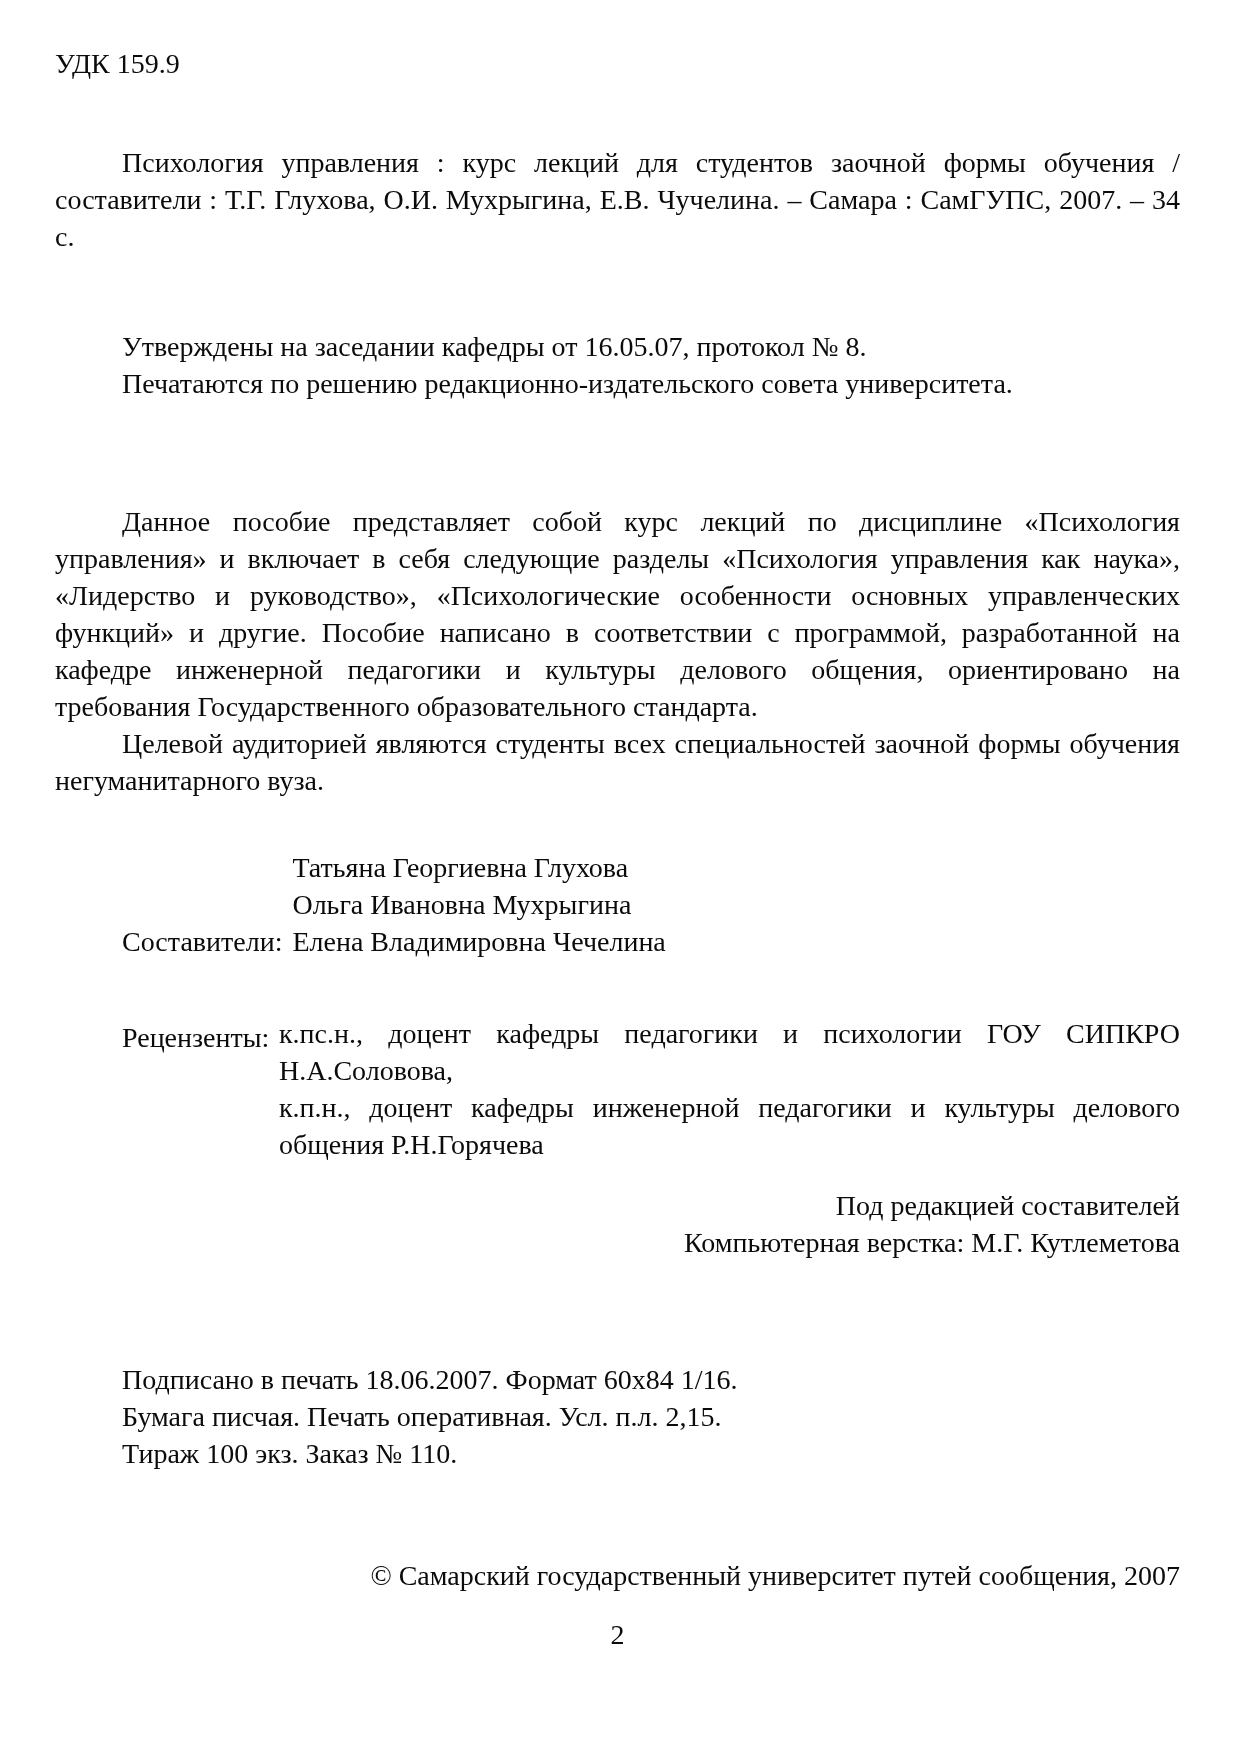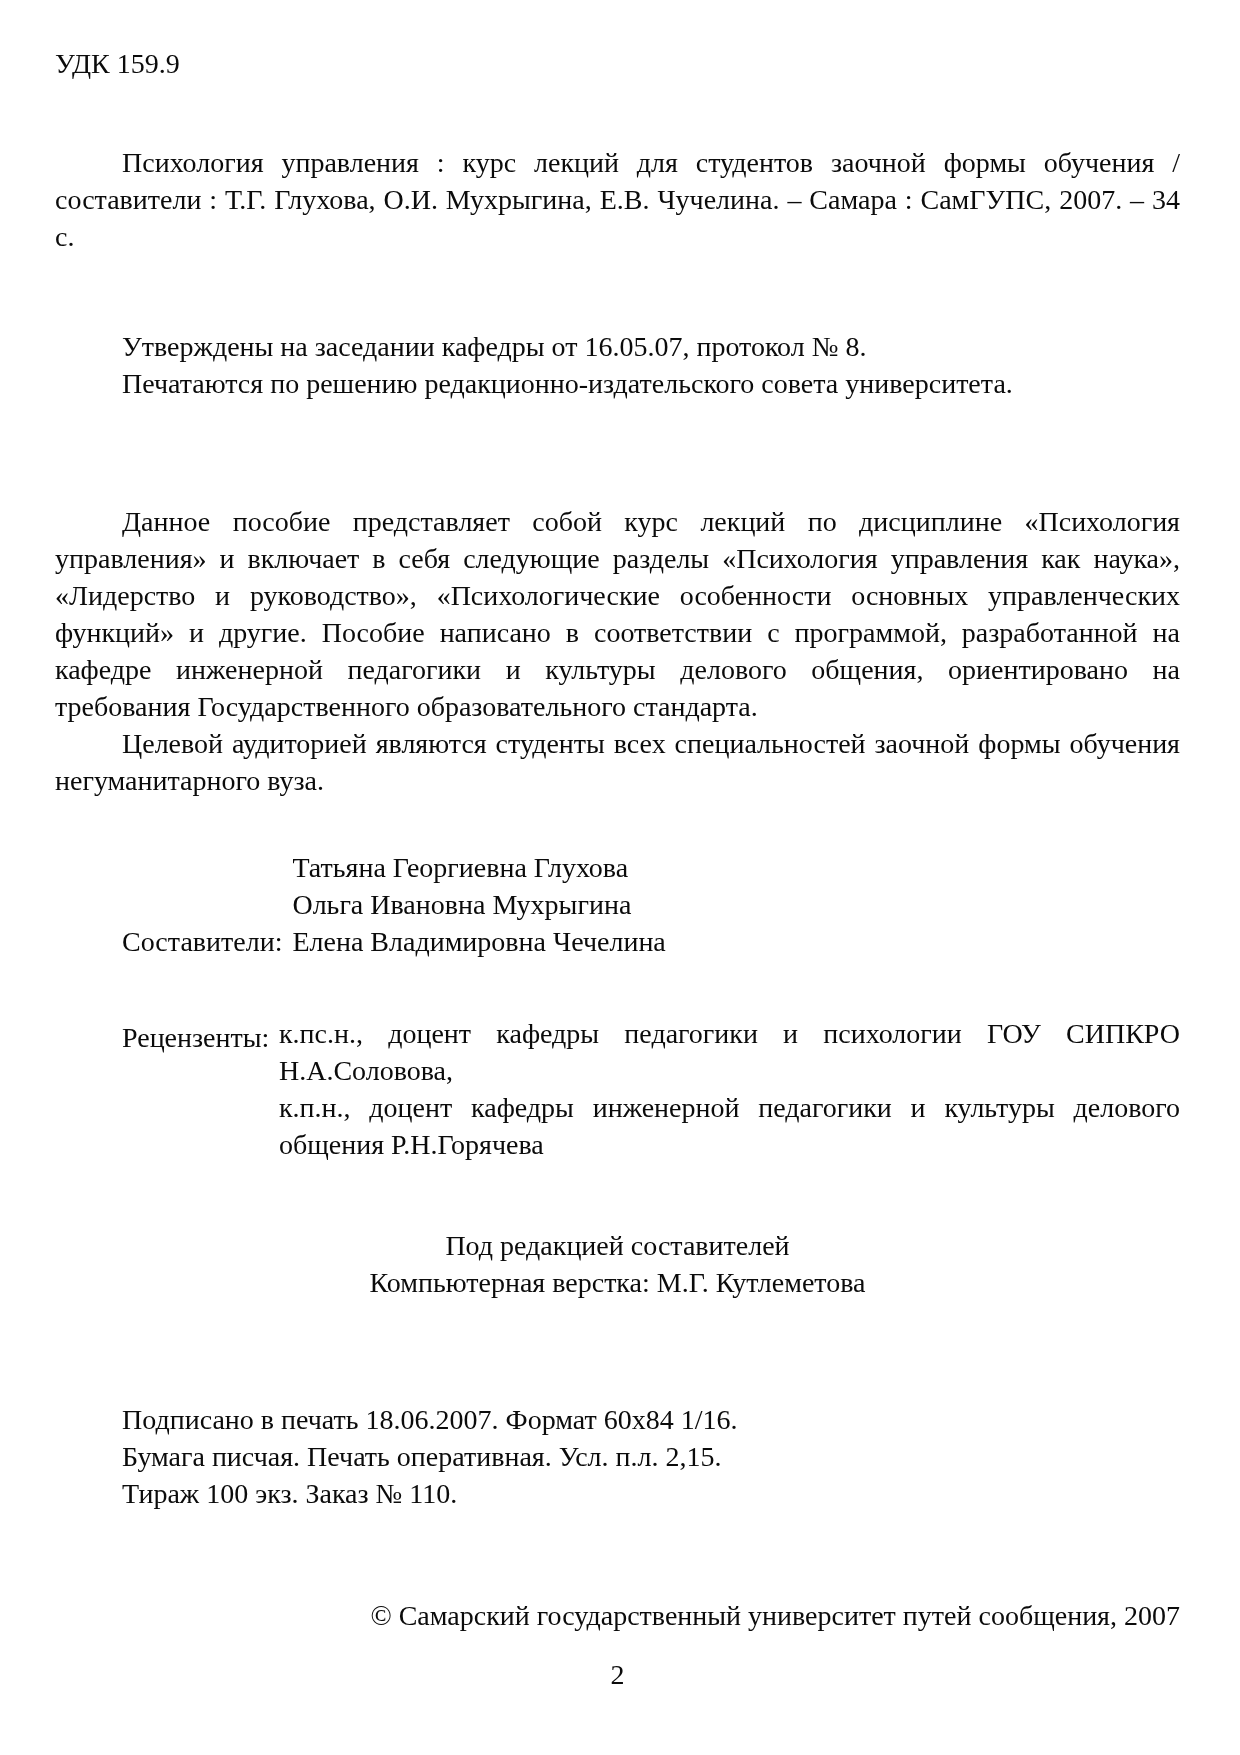--- a/index.html
+++ b/index.html
@@ -67,22 +67,22 @@
   .rev-label {
     position: absolute;
     left: 0;
     top: 4px;
     white-space: nowrap;
   }
   .rev-entry {
     text-align: justify;
   }
   .editing {
-    margin-top: 64px;
-    text-align: center;
+    margin-top: 24px;
+    text-align: right;
     font-family: Liberation Serif, serif;
   }
   .imprint {
     margin-top: 100px;
     margin-left: 67px;
   }
   .copyright {
     margin-top: 85px;
     text-align: right;
   }

